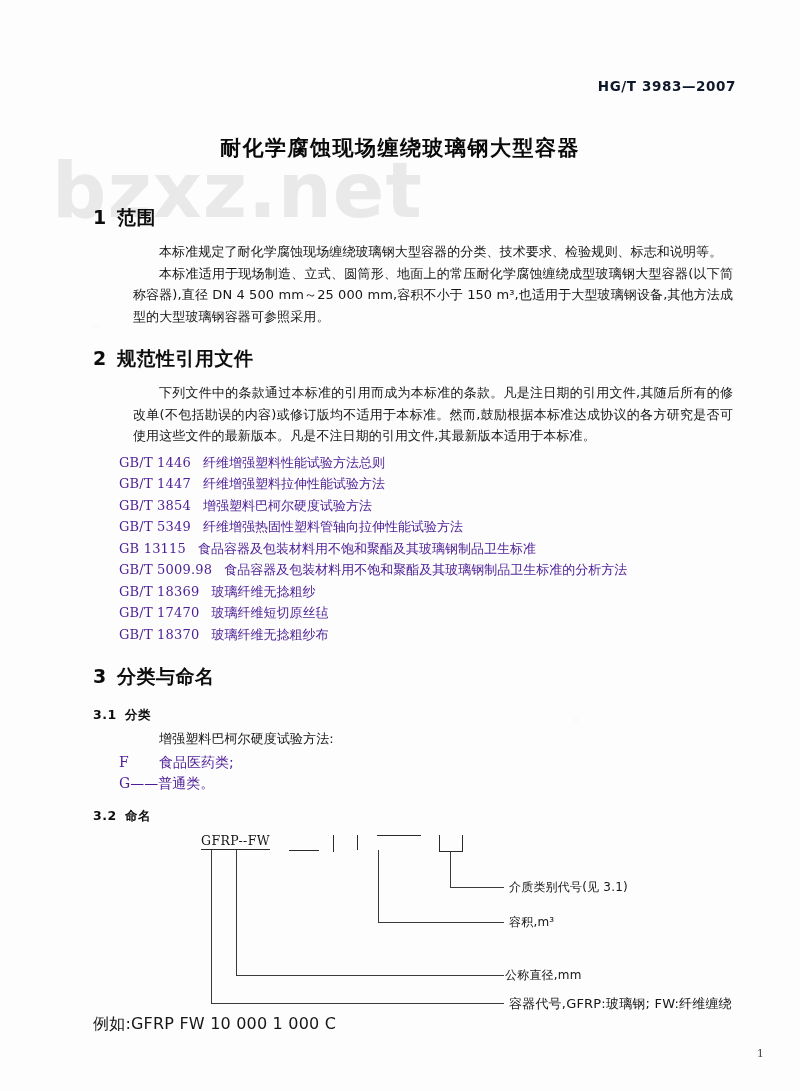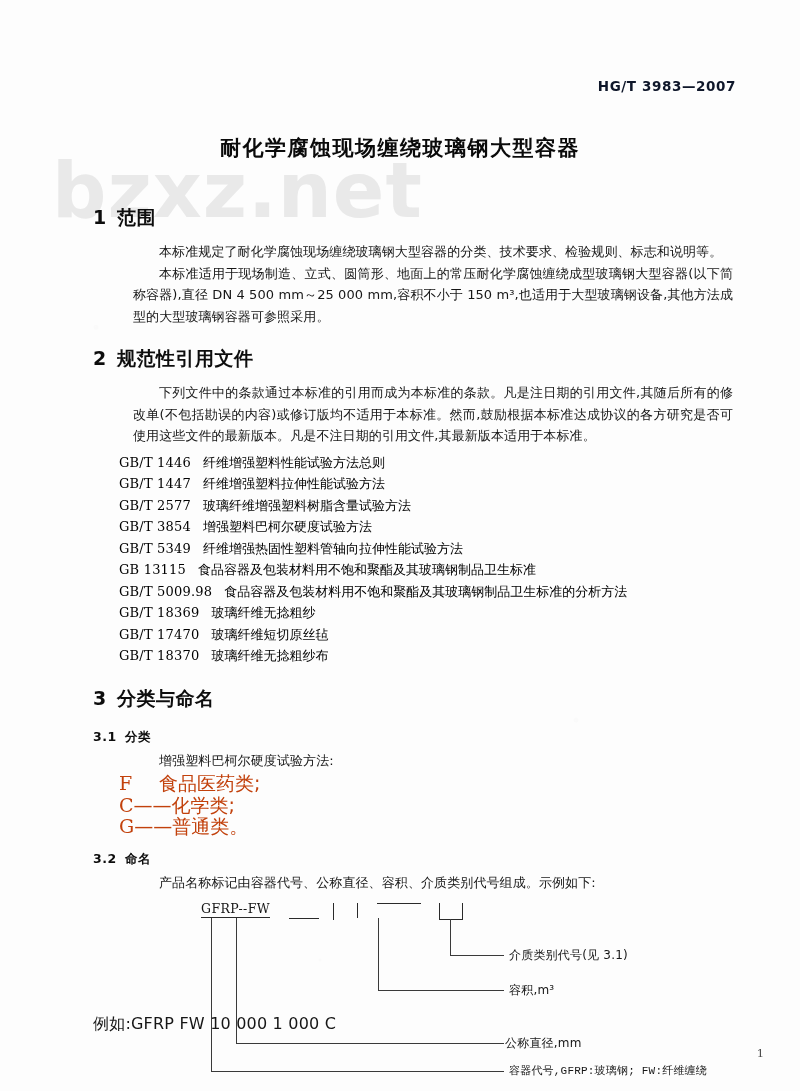--- a/index.html
+++ b/index.html
@@ -114,41 +114,41 @@
   .block-gap-sm { height: 7px; }
 
   .ref-list {
     margin: 5px 0 0 0;
     padding: 0;
     list-style: none;
   }
   .ref-list li {
     font-size: 13px;
     line-height: 21.5px;
-    color: #000000;
+    color: #4c1d95;
     padding-left: 26px;
     white-space: nowrap;
   }
   .ref-code {
     font-family: "DejaVu Serif", "Liberation Serif", serif;
     letter-spacing: 0.2px;
   }
   .ref-title {
     margin-left: 12px;
   }
 
   .class-list {
     margin: 2px 0 0 0;
     padding: 0;
     list-style: none;
   }
   .class-list li {
-    font-size: 19px;
+    font-size: 14px;
     line-height: 21.5px;
-    color: #c2410c;
+    color: #4c1d95;
     padding-left: 26px;
   }
   .class-code {
     font-family: "DejaVu Serif", "Liberation Serif", serif;
     display: inline-block;
   }
   .class-code.wide { width: 40px; }
 
   
   .diagram {
@@ -238,21 +238,20 @@
       <div class="block-gap-lg"></div>
 
       <div class="h1">
         <span class="num">2</span><span>规范性引用文件</span>
       </div>
       <p class="para indent">下列文件中的条款通过本标准的引用而成为本标准的条款。凡是注日期的引用文件,其随后所有的修改单(不包括勘误的内容)或修订版均不适用于本标准。然而,鼓励根据本标准达成协议的各方研究是否可使用这些文件的最新版本。凡是不注日期的引用文件,其最新版本适用于本标准。</p>
 
       <ul class="ref-list">
         <li><span class="ref-code">GB/T 1446</span><span class="ref-title">纤维增强塑料性能试验方法总则</span></li>
         <li><span class="ref-code">GB/T 1447</span><span class="ref-title">纤维增强塑料拉伸性能试验方法</span></li>
-        <li><span class="ref-code">GB/T 2577</span><span class="ref-title">玻璃纤维增强塑料树脂含量试验方法</span></li>
         <li><span class="ref-code">GB/T 3854</span><span class="ref-title">增强塑料巴柯尔硬度试验方法</span></li>
         <li><span class="ref-code">GB/T 5349</span><span class="ref-title">纤维增强热固性塑料管轴向拉伸性能试验方法</span></li>
         <li><span class="ref-code">GB 13115</span><span class="ref-title">食品容器及包装材料用不饱和聚酯及其玻璃钢制品卫生标准</span></li>
         <li><span class="ref-code">GB/T 5009.98</span><span class="ref-title">食品容器及包装材料用不饱和聚酯及其玻璃钢制品卫生标准的分析方法</span></li>
         <li><span class="ref-code">GB/T 18369</span><span class="ref-title">玻璃纤维无捻粗纱</span></li>
         <li><span class="ref-code">GB/T 17470</span><span class="ref-title">玻璃纤维短切原丝毡</span></li>
         <li><span class="ref-code">GB/T 18370</span><span class="ref-title">玻璃纤维无捻粗纱布</span></li>
       </ul>
 
       <div class="block-gap-lg"></div>
@@ -262,30 +261,28 @@
       </div>
 
       <div class="block-gap-sm"></div>
 
       <div class="h2">
         <span class="num">3.1</span><span>分类</span>
       </div>
       <p class="para indent">增强塑料巴柯尔硬度试验方法:</p>
       <ul class="class-list">
         <li><span class="class-code wide">F</span><span>食品医药类;</span></li>
-        <li><span class="class-code">C</span><span>——</span><span>化学类;</span></li>
         <li><span class="class-code">G</span><span>——</span><span>普通类。</span></li>
       </ul>
 
       <div class="block-gap-md"></div>
 
       <div class="h2">
         <span class="num">3.2</span><span>命名</span>
       </div>
-      <p class="para indent">产品名称标记由容器代号、公称直径、容积、介质类别代号组成。示例如下:</p>
 
       <div class="diagram">
 
         <span class="gfrp-label">GFRP--FW</span>
 
         <span class="slot" style="left:196px; width:30px;"></span>
         <span class="slot tick-left" style="left:240px; width:0px; height:17px; border-bottom:none;"></span>
         <span class="slot tick-left" style="left:264px; width:0px; height:15px; border-bottom:none;"></span>
         <span class="slot overbar" style="left:284px; width:44px;"></span>
         <span class="slot tick-left tick-right" style="left:346px; width:22px; height:16px;"></span>
@@ -296,21 +293,21 @@
         <span class="vline" style="left:118px; top:17px; height:153px;"></span>
 
         <span class="hline" style="left:357px; top:54px; width:54px;"></span>
         <span class="hline" style="left:285px; top:89px; width:126px;"></span>
         <span class="hline" style="left:143px; top:142px; width:268px;"></span>
         <span class="hline" style="left:118px; top:170px; width:293px;"></span>
 
         <span class="dg-label" style="left:416px; top:46px;">介质类别代号(见 3.1)</span>
         <span class="dg-label" style="left:416px; top:81px;">容积,m³</span>
         <span class="dg-label" style="left:412px; top:134px;">公称直径,mm</span>
-        <span class="dg-label" style="left:416px; top:162px; font-size:11px;font-family:Liberation Mono, monospace;">容器代号,GFRP:玻璃钢; FW:纤维缠绕</span>
+        <span class="dg-label" style="left:416px; top:162px; font-size:13px;">容器代号,GFRP:玻璃钢; FW:纤维缠绕</span>
 
       </div>
 
     </div>
 
     <div class="example">例如:GFRP FW 10 000 1 000 C</div>
 
     <div class="page-number">1</div>
 
   </div>

